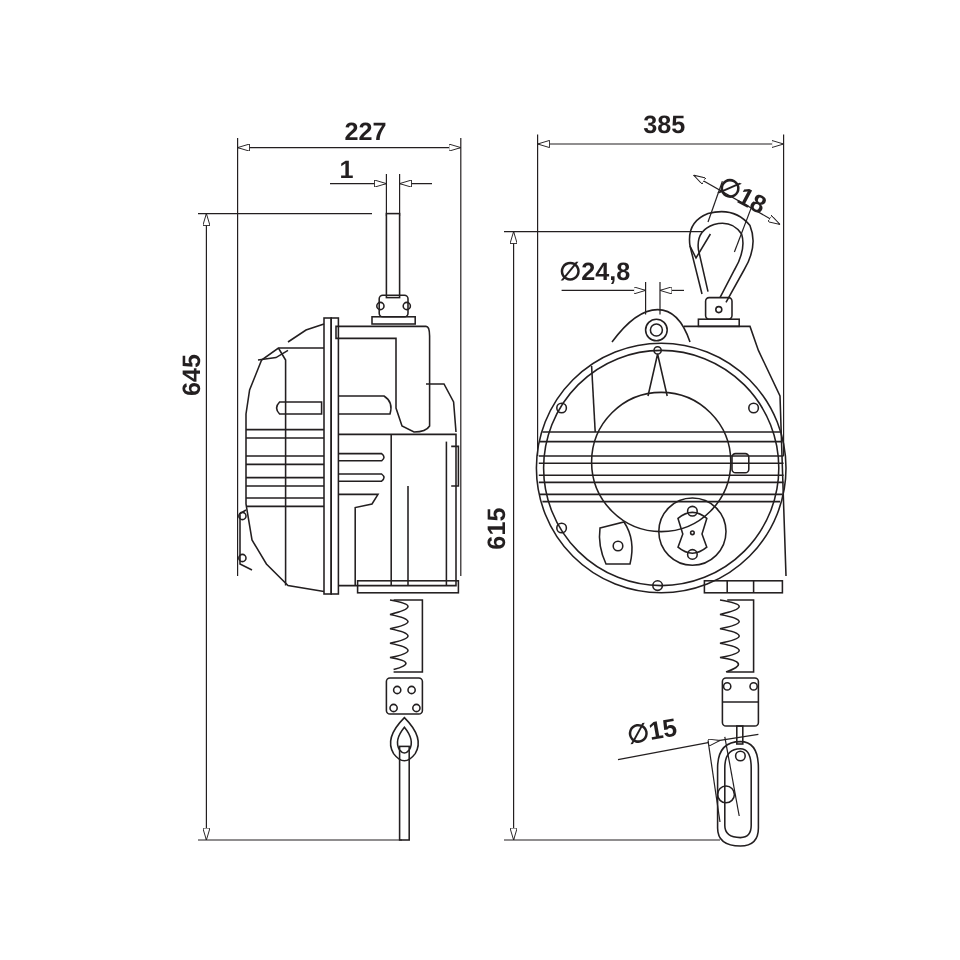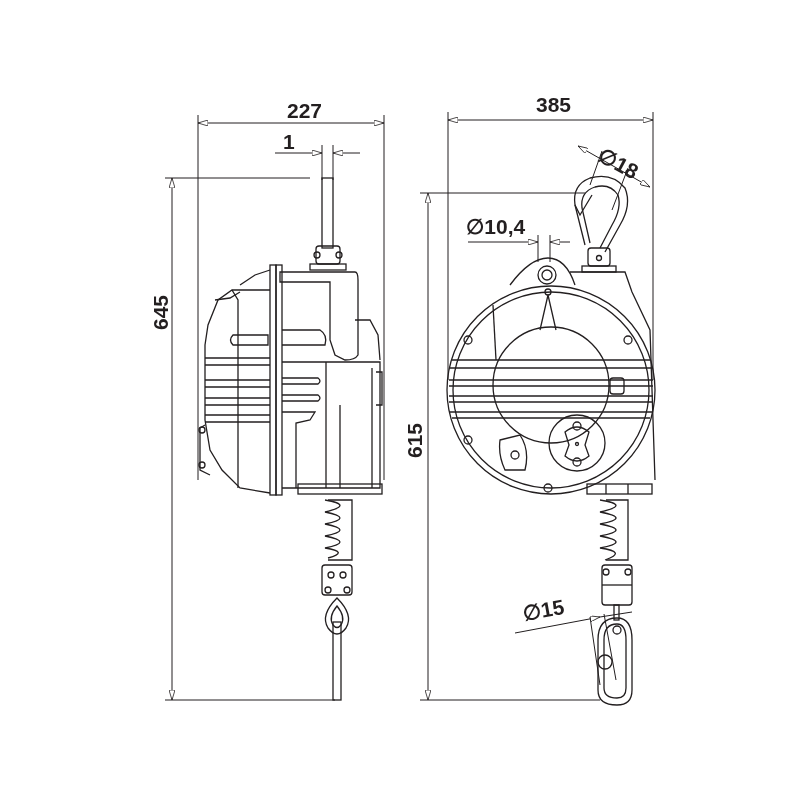--- a/index.html
+++ b/index.html
@@ -185,15 +185,15 @@
     </g>
   </g>
 </svg>
 
 <div class="dim-label" style="left:275px; top:100px;margin-left:12px;">227</div>
 <div class="dim-label" style="left:283px; top:131px;">1</div>
 <div class="dim-label rot-neg90" style="left:140px; top:302px; width:40px; text-align:center;">645</div>
 
 <div class="dim-label" style="left:536px; top:94px;">385</div>
 <div class="dim-label" style="left:600px; top:143px; transform:rotate(28deg); transform-origin:left center;">∅18</div>
-<div class="dim-label" style="left:466px; top:216px;">∅10,4</div>
+<div class="dim-label" style="left:466px; top:216px;">∅24,8</div>
 <div class="dim-label rot-neg90" style="left:394px; top:430px; width:40px; text-align:center;">615</div>
 <div class="dim-label" style="left:523px; top:603px; transform:rotate(-10deg); transform-origin:left center;">∅15</div>
 
 </body></html>

